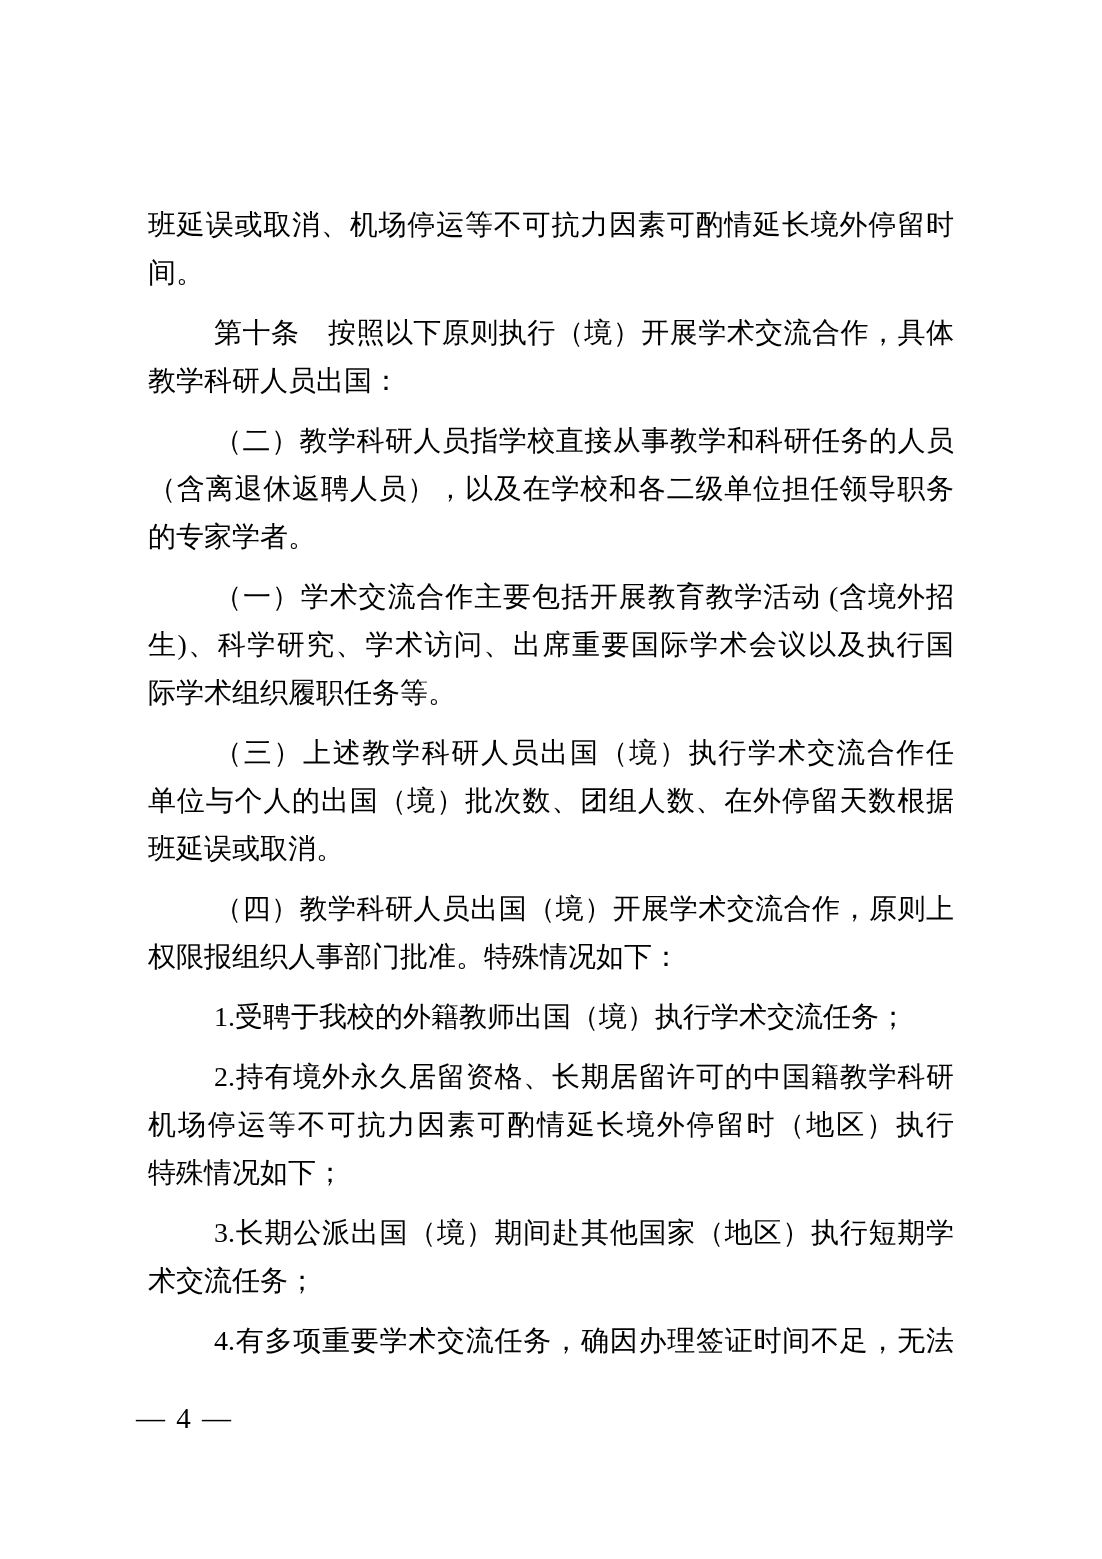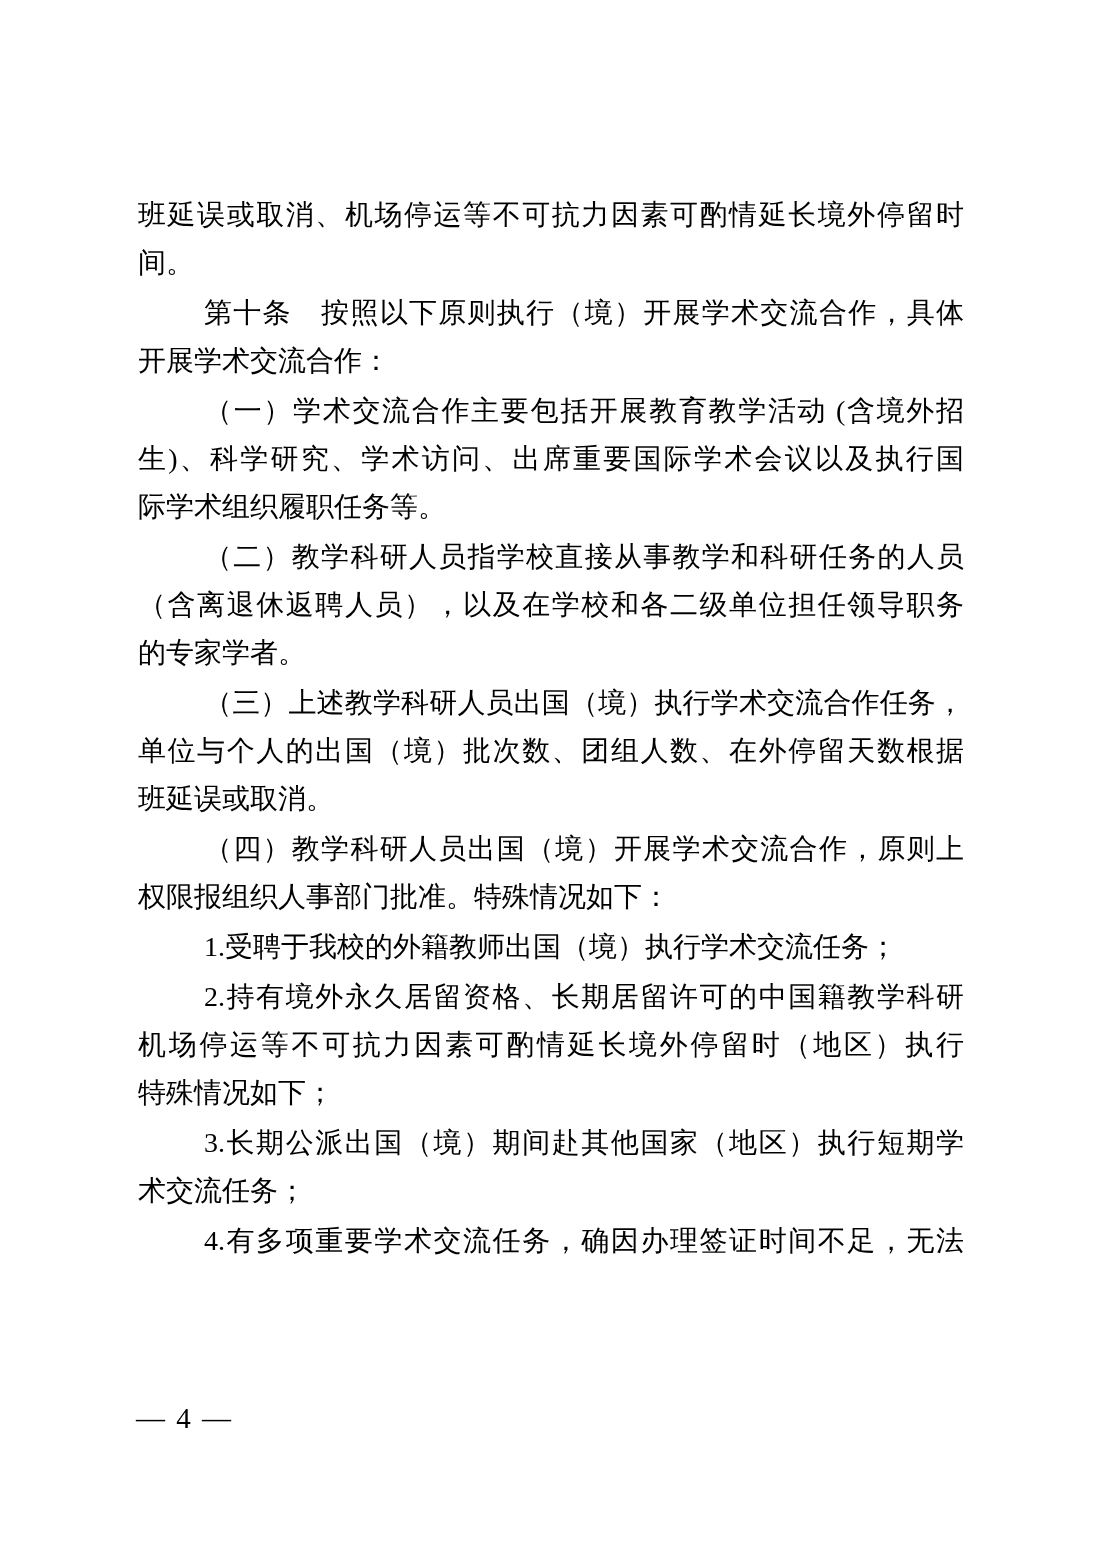--- a/index.html
+++ b/index.html
@@ -16,21 +16,21 @@
     font-family: "Liberation Serif", "DejaVu Serif", serif;
     color: #000000;
   }
   .doc-body {
     position: absolute;
     left: 136px;
     top: 189px;
     width: 830px;
   }
   .paragraph {
-    margin: 2px;
+    margin: 12px;
     padding: 0;
   }
   .line {
     font-size: 28px;
     line-height: 48px;
     height: 48px;
     text-align: justify;
     text-align-last: justify;
     text-justify: inter-character;
     white-space: normal;
@@ -57,31 +57,31 @@
 <body>
 
 <div class="page">
   <div class="doc-body">
       <div class="paragraph">
         <div class="line">班延误或取消、机场停运等不可抗力因素可酌情延长境外停留时</div>
         <div class="line end">间。</div>
       </div>
       <div class="paragraph">
         <div class="line indent">第十条　按照以下原则执行（境）开展学术交流合作，具体</div>
-        <div class="line end">开展学术交流合作：</div>
+        <div class="line end">教学科研人员出国：</div>
+      </div>
+      <div class="paragraph">
+        <div class="line indent">（二）教学科研人员指学校直接从事教学和科研任务的人员</div>
+        <div class="line">（含离退休返聘人员），以及在学校和各二级单位担任领导职务</div>
+        <div class="line end">的专家学者。</div>
       </div>
       <div class="paragraph">
         <div class="line indent">（一）学术交流合作主要包括开展教育教学活动 (含境外招</div>
         <div class="line">生)、科学研究、学术访问、出席重要国际学术会议以及执行国</div>
         <div class="line end">际学术组织履职任务等。</div>
-      </div>
-      <div class="paragraph">
-        <div class="line indent">（二）教学科研人员指学校直接从事教学和科研任务的人员</div>
-        <div class="line">（含离退休返聘人员），以及在学校和各二级单位担任领导职务</div>
-        <div class="line end">的专家学者。</div>
       </div>
       <div class="paragraph">
         <div class="line indent">（三）上述教学科研人员出国（境）执行学术交流合作任务，</div>
         <div class="line">单位与个人的出国（境）批次数、团组人数、在外停留天数根据</div>
         <div class="line end">班延误或取消。</div>
       </div>
       <div class="paragraph">
         <div class="line indent">（四）教学科研人员出国（境）开展学术交流合作，原则上</div>
         <div class="line end">权限报组织人事部门批准。特殊情况如下：</div>
       </div>

